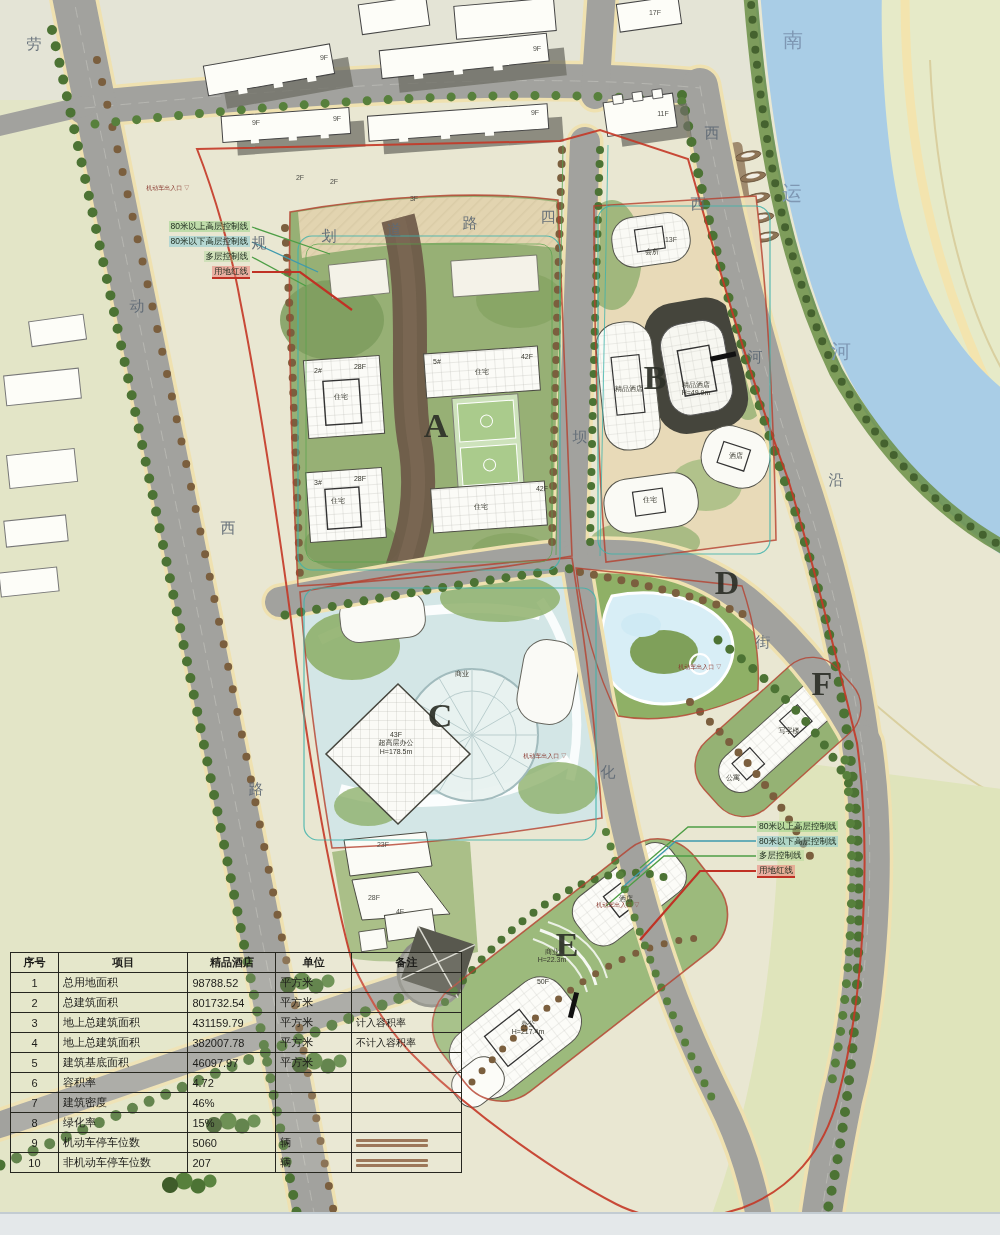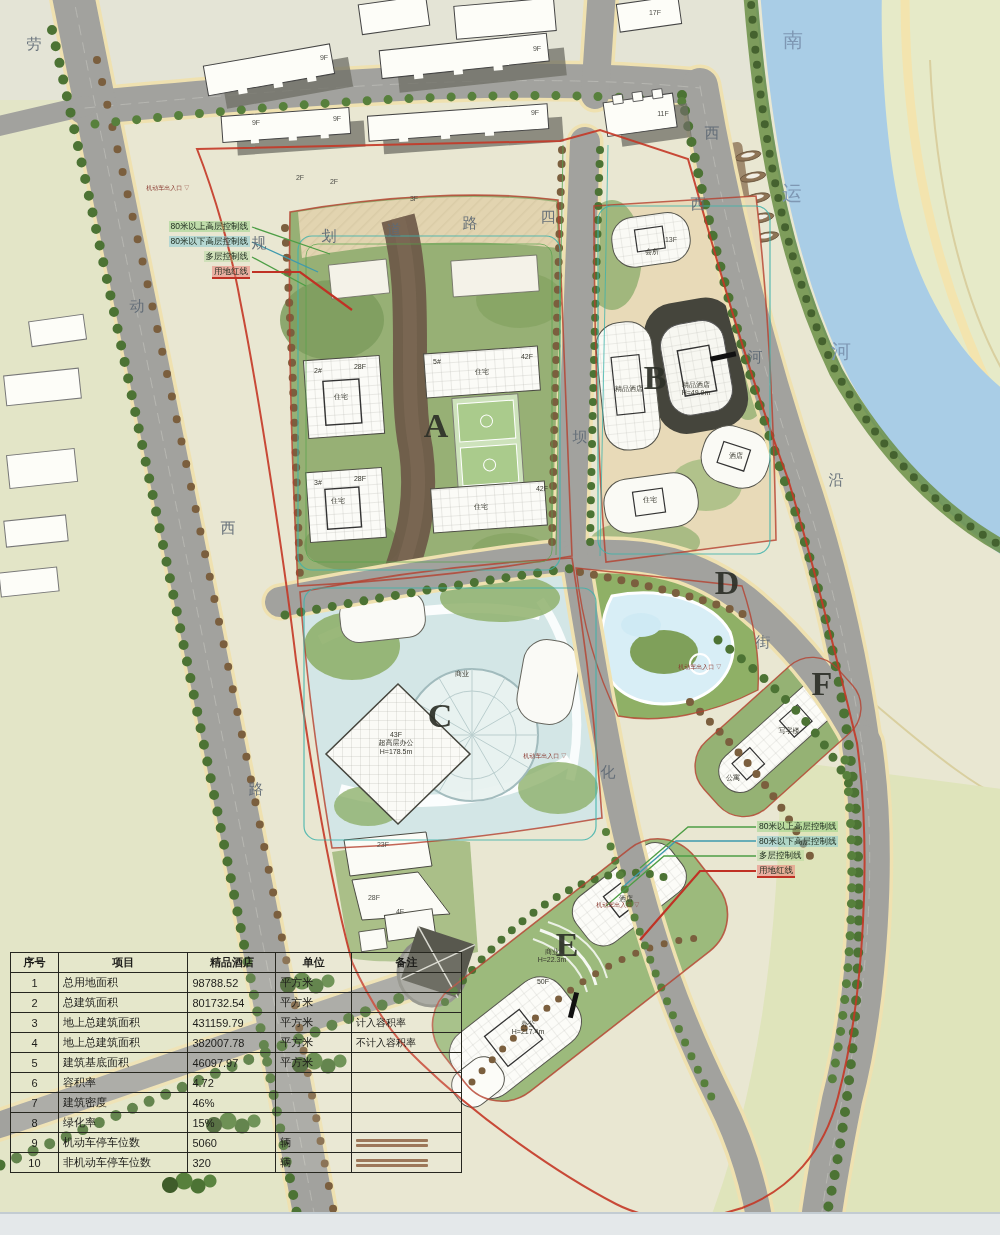--- a/index.html
+++ b/index.html
@@ -544,21 +544,21 @@
           <tr>
             <td class="c-num">9</td>
             <td>机动车停车位数</td>
             <td>5060</td>
             <td>辆</td>
             <td class="c-rem"><span class="fineprint"><i></i><i></i></span></td>
           </tr>
           <tr>
             <td class="c-num">10</td>
             <td>非机动车停车位数</td>
-            <td>320</td>
+            <td>207</td>
             <td>辆</td>
             <td class="c-rem"><span class="fineprint"><i></i><i></i></span></td>
           </tr>
         </tbody>
   </table>
 </div>
 
 </div>
 
 </body></html>

